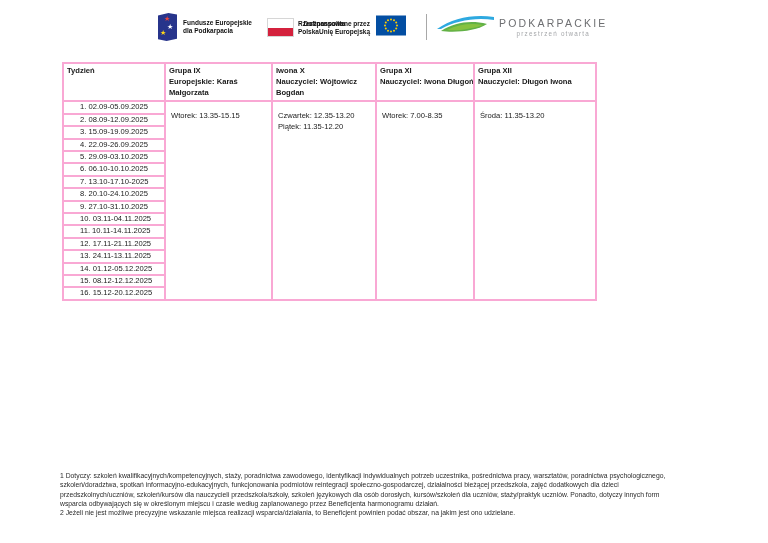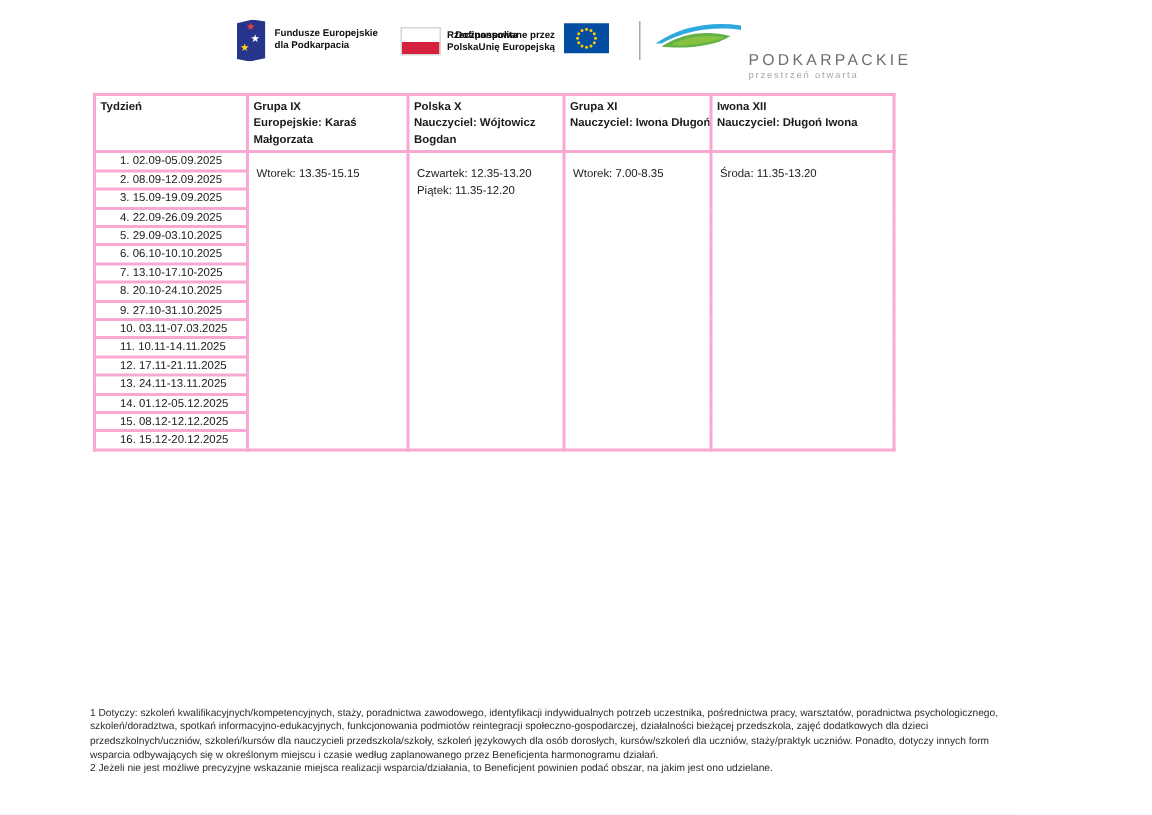--- a/index.html
+++ b/index.html
@@ -21,21 +21,21 @@
   .pl-logo{position:absolute;left:268px;top:19px;display:flex;align-items:center;gap:5px;}
   .pl-flag{width:25px;height:17px;outline:1px solid #d6d6d6;}
   .pl-flag .w{height:8.5px;background:#ffffff;}
   .pl-flag .r{height:8.5px;background:var(--pl-red,#d4213d);}
   .eu-logo{position:absolute;left:300px;top:15px;display:flex;align-items:flex-start;gap:6px;}
   .eu-text{width:70px;text-align:right;margin-top:5px;}
   .eu-flag{width:30px;height:21px;display:block;}
   .logo-sep{position:absolute;left:426px;top:14px;width:1px;height:26px;background:#a8a8a8;}
   .podk-logo{position:absolute;left:437px;top:14px;display:flex;align-items:flex-start;gap:4px;}
   .podk-swoosh{width:58px;height:22px;display:block;}
-  .podk-text{display:flex;flex-direction:column;margin-top:20px;}
+  .podk-text{display:flex;flex-direction:column;align-items:center;margin-top:3px;}
   .podk-title{font-size:10.5px;letter-spacing:2.2px;color:var(--podk-gray,#6d6e71);font-weight:500;}
   .podk-sub{font-size:6.3px;letter-spacing:1.2px;color:var(--podk-lightgray,#a5a7aa);margin-top:1px;}
   
   table.schedule{
     position:absolute;left:62px;top:62px;width:533px;
     border-collapse:collapse;table-layout:fixed;
   }
   table.schedule th, table.schedule td{
     border:2px solid #f9a8d4;box-sizing:border-box;
     font-size:7.6px;overflow:hidden;
@@ -138,30 +138,30 @@
       <tr id="header-row">
           <th>
             <div>Tydzień</div>
           </th>
           <th>
             <div>Grupa IX</div>
             <div>Europejskie: Karaś</div>
             <div>Małgorzata</div>
           </th>
           <th>
-            <div>Polska X</div>
+            <div>Iwona X</div>
             <div>Nauczyciel: Wójtowicz</div>
             <div>Bogdan</div>
           </th>
           <th>
             <div>Grupa XI</div>
             <div>Nauczyciel: Iwona Długoń</div>
           </th>
           <th>
-            <div>Iwona XII</div>
+            <div>Grupa XII</div>
             <div>Nauczyciel: Długoń Iwona</div>
           </th>
         </tr>
     </thead>
     <tbody id="table-body">
         <tr>
           <td class="week">1. 02.09-05.09.2025</td>
           <td class="sched" rowspan="16">
             <div>Wtorek: 13.35-15.15</div>
           </td>
@@ -194,21 +194,21 @@
         <tr>
           <td class="week">7. 13.10-17.10-2025</td>
         </tr>
         <tr>
           <td class="week">8. 20.10-24.10.2025</td>
         </tr>
         <tr>
           <td class="week">9. 27.10-31.10.2025</td>
         </tr>
         <tr>
-          <td class="week">10. 03.11-07.03.2025</td>
+          <td class="week">10. 03.11-04.11.2025</td>
         </tr>
         <tr>
           <td class="week">11. 10.11-14.11.2025</td>
         </tr>
         <tr>
           <td class="week">12. 17.11-21.11.2025</td>
         </tr>
         <tr>
           <td class="week">13. 24.11-13.11.2025</td>
         </tr>

